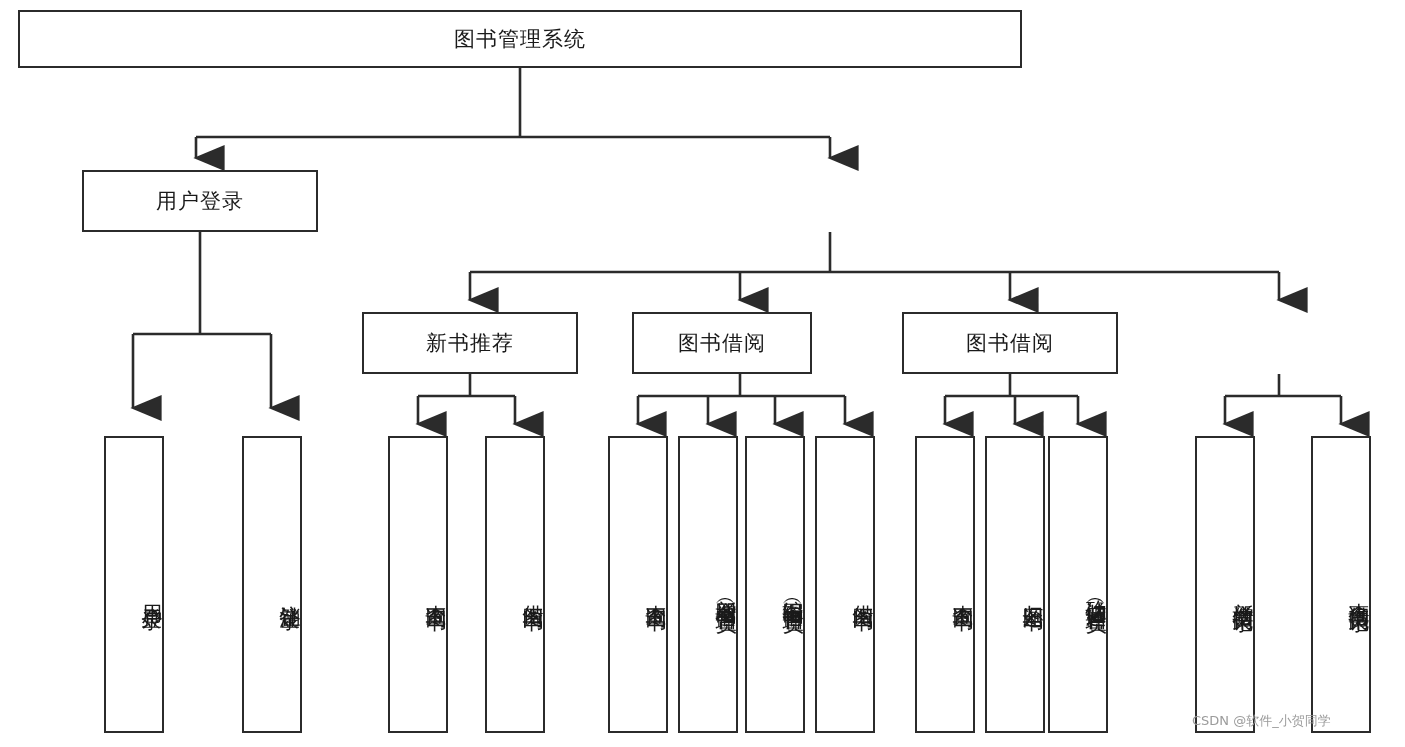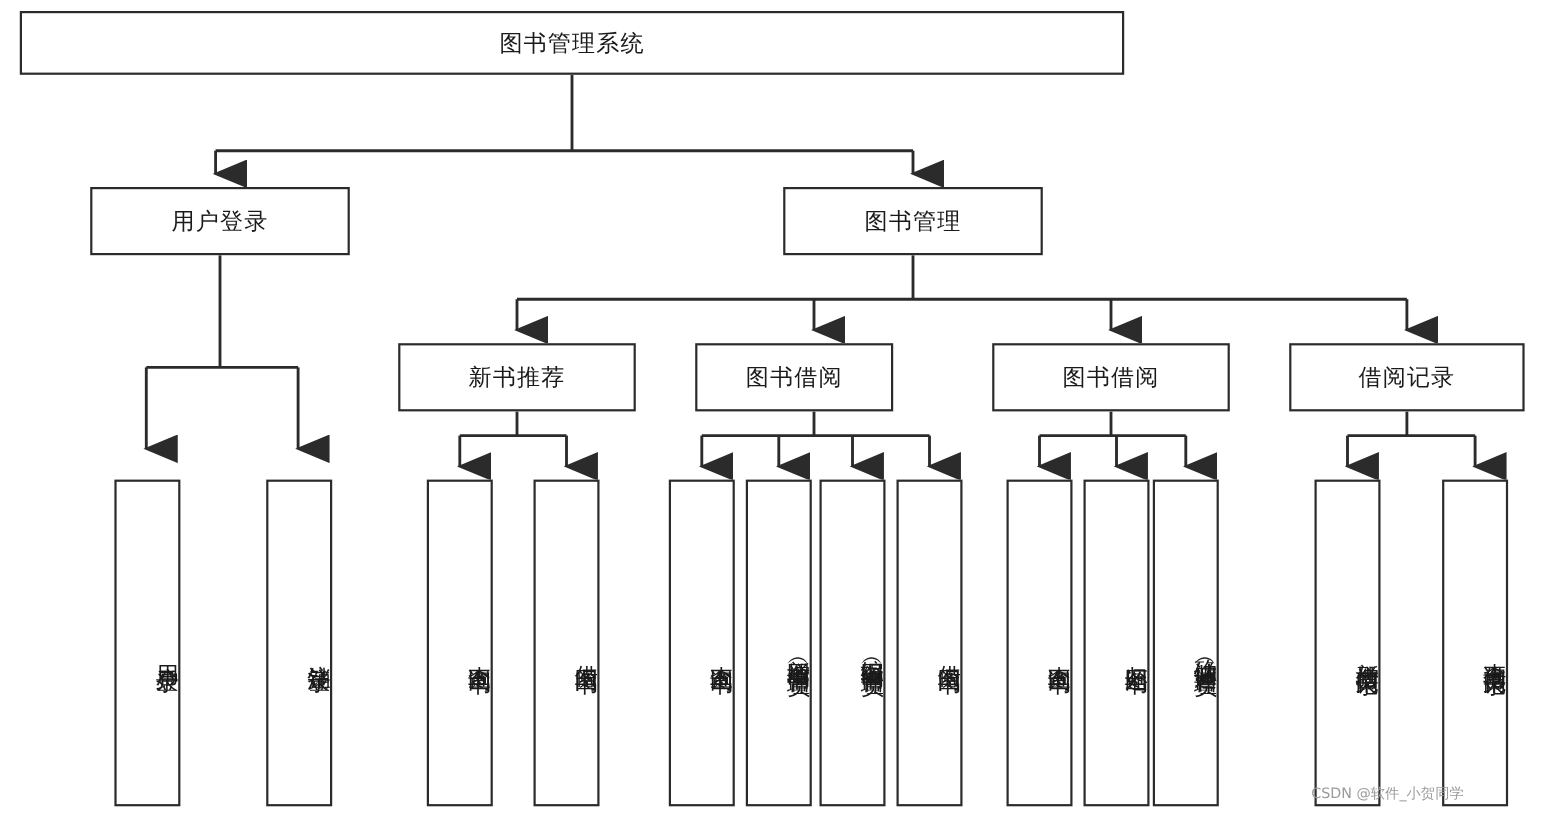--- a/index.html
+++ b/index.html
@@ -124,35 +124,29 @@
     </g>
   </svg>
 
   <div class="node h" style="left:18px; top:10px; width:1004px; height:58px;">
     <span>图书管理系统</span>
   </div>
 
   <div class="node h" style="left:82px; top:170px; width:236px; height:62px;">
     <span>用户登录</span>
   </div>
-  <div class="node h" style="left:712px; top:170px; width:236px; height:62px;">
-    <span>图书管理</span>
-  </div>
 
   <div class="node h" style="left:362px; top:312px; width:216px; height:62px;">
     <span>新书推荐</span>
   </div>
   <div class="node h" style="left:632px; top:312px; width:180px; height:62px;">
     <span>图书借阅</span>
   </div>
   <div class="node h" style="left:902px; top:312px; width:216px; height:62px;">
     <span>图书借阅</span>
-  </div>
-  <div class="node h" style="left:1172px; top:312px; width:214px; height:62px;">
-    <span>借阅记录</span>
   </div>
 
   <div class="node v" style="left:104px; top:436px; width:60px; height:297px;">
     <span class="vtext">用户登录</span>
   </div>
   <div class="node v" style="left:242px; top:436px; width:60px; height:297px;">
     <span class="vtext">注销登录</span>
   </div>
 
   <div class="node v" style="left:388px; top:436px; width:60px; height:297px;">

